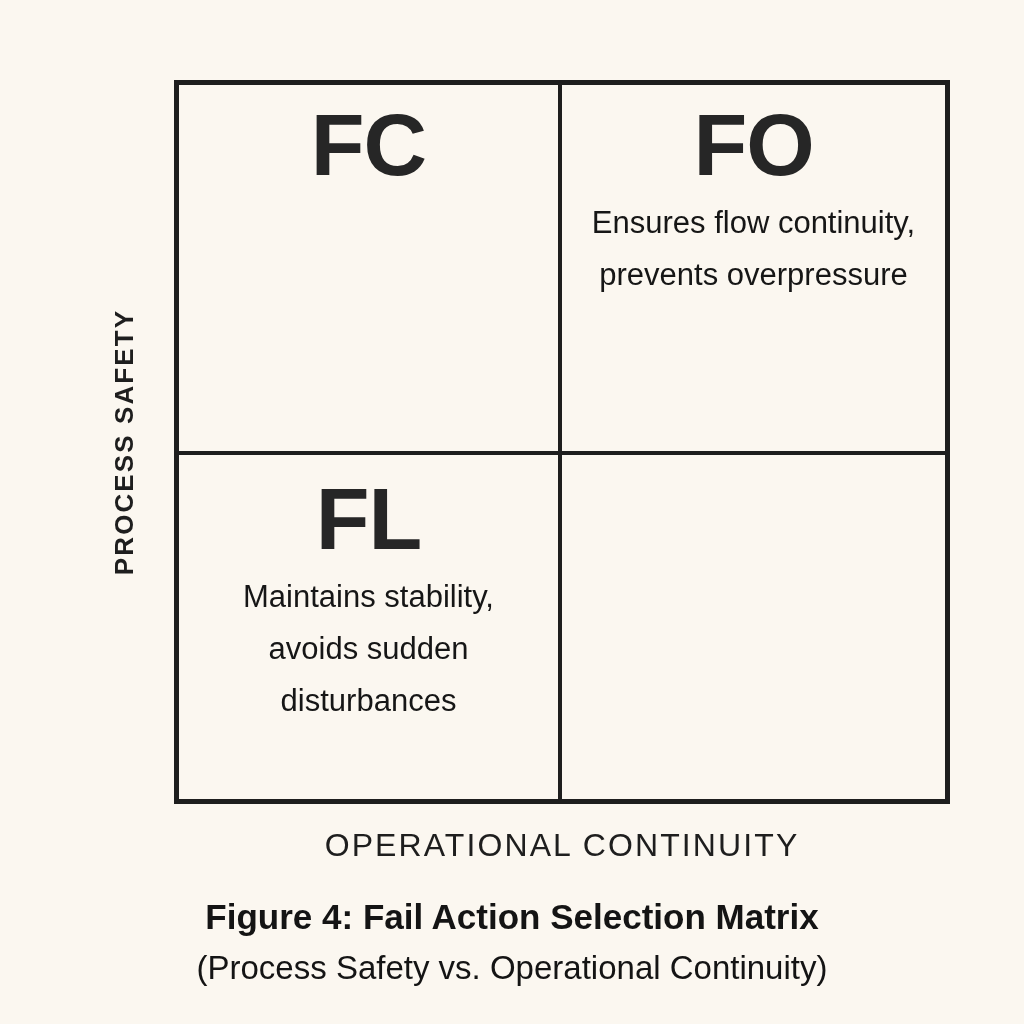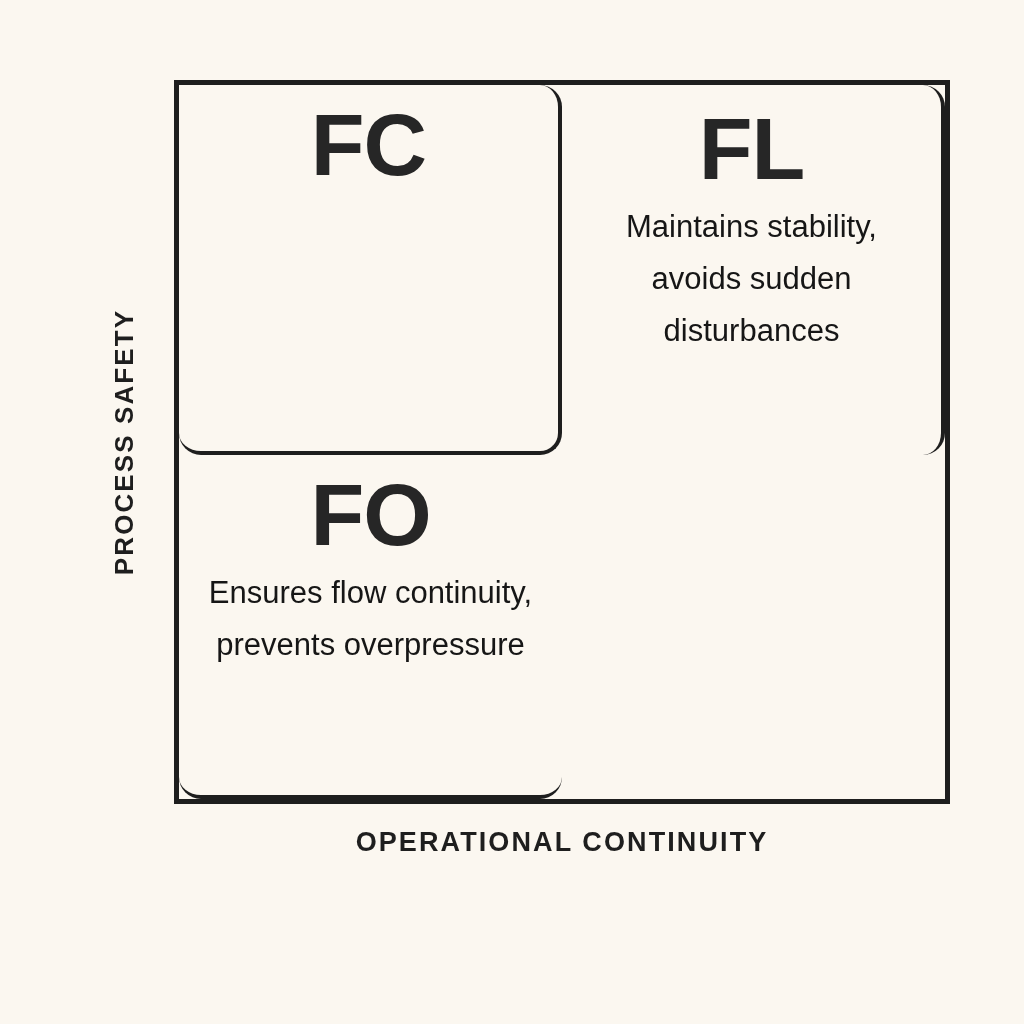--- a/index.html
+++ b/index.html
@@ -61,21 +61,20 @@
   .quadrant {
     position: relative;
     box-sizing: border-box;
     padding: 14px 26px 10px 26px;
     display: flex;
     flex-direction: column;
     align-items: center;
     justify-content: flex-start;
     text-align: center;
     overflow: hidden;
-    border-radius: 22px;
   }
   
   .quadrant.q-tl { border-right: 4px solid #1E1E1E; border-bottom: 4px solid #1E1E1E; }
   .quadrant.q-tr { border-bottom: 4px solid #1E1E1E; }
   .quadrant.q-bl { border-right: 4px solid #1E1E1E; }
   .quadrant.q-br { }
 
   .quadrant-code {
     font-size: 88px;
     font-weight: bold;
@@ -98,22 +97,22 @@
 
   .quadrant-empty { display: block; }
 
   
   .x-axis-label {
     position: absolute;
     left: 174px;
     top: 826px;
     width: 776px;
     text-align: center;
-    font-size: 27px;
-    font-weight: bold;
+    font-size: 32px;
+    font-weight: normal;
     letter-spacing: 2.1px;
     color: #1E1E1E;
     line-height: 1.2;
   }
 
   
   .caption {
     position: absolute;
     left: 0;
     right: 0;
@@ -143,33 +142,37 @@
   <div class="y-axis-label">
     <span class="y-axis-text">PROCESS SAFETY</span>
   </div>
 
   <div class="matrix-grid">
 
     <div class="quadrant q-tl">
       <div class="quadrant-code">FC</div>
     </div>
 
+    <div class="quadrant q-tr">
+      <div class="quadrant-code">FO</div>
+      <div class="quadrant-desc">Ensures flow continuity, prevents overpressure</div>
+    </div>
+
     <div class="quadrant q-bl">
       <div class="quadrant-code">FL</div>
       <div class="quadrant-desc">Maintains stability, avoids sudden disturbances</div>
-    </div>
-
-    <div class="quadrant q-tr">
-      <div class="quadrant-code">FO</div>
-      <div class="quadrant-desc">Ensures flow continuity, prevents overpressure</div>
     </div>
 
     <div class="quadrant q-br quadrant-empty">
       <div class="quadrant-code"></div>
       <div class="quadrant-desc"></div>
     </div>
 
   </div>
 
   <div class="x-axis-label">OPERATIONAL CONTINUITY</div>
 
+  <div class="caption">
+    <div class="caption-title">Figure 4: Fail Action Selection Matrix</div>
+    <div class="caption-subtitle">(Process Safety vs. Operational Continuity)</div>
+  </div>
 
 </div>
 
 </body></html>

